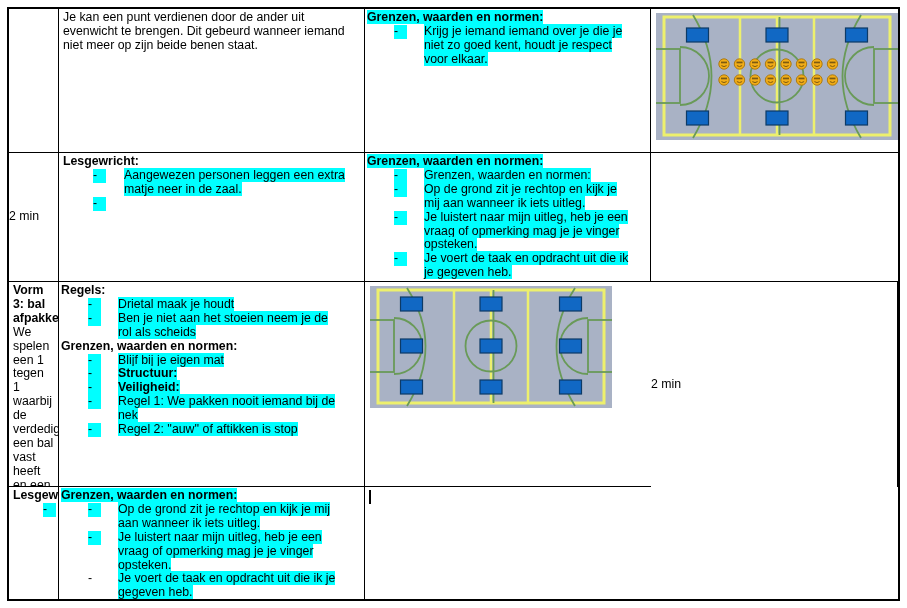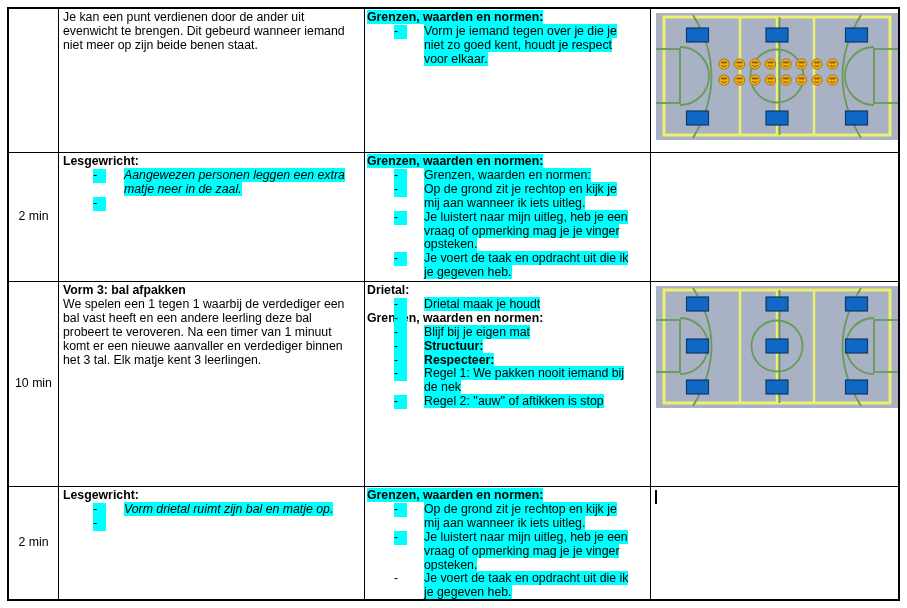--- a/index.html
+++ b/index.html
@@ -30,32 +30,32 @@
   }
   .cell{
     border-right:1.5px solid #000;
     border-bottom:1.5px solid #000;
     padding:2px 4px 1px 4px;
     overflow:hidden;
     position:relative;
   }
   .cell.lastcol{border-right:none;}
   .cell.lastrow{border-bottom:none;}
-  .timecell{display:flex;align-items:center;justify-content:center;padding:0;}
+  .timecell{display:flex;align-items:center;justify-content:flex-start;padding:0;}
   .valuescell{padding-left:2px;padding-right:20px;}
   .b{font-weight:bold;}
   .hl{background:var(--highlight);}
   p{margin:0;}
   ul.bullets{list-style:none;margin:0;padding:0;}
   ul.bullets li{position:relative;padding-left:57px;margin:0;}
   ul.bullets li .dash{
     position:absolute;left:27px;top:0;width:13px;
   }
   ul.bullets li .dash::before{content:"-";}
-  .col2 ul.bullets li{padding-left:61px;font-style:italic;}
+  .col2 ul.bullets li{padding-left:61px;}
   .col2 ul.bullets li .dash{left:30px;}
   .courtwrap{margin:2px 0 0 1px;font-size:0;}
   .caret{
     position:absolute;left:4px;top:3px;width:1.5px;height:14px;background:#000;
   }
   svg{display:block;}
   .court-bg{fill:var(--court-bg);}
   .yline{stroke:var(--court-yellow);fill:none;}
   .gline{stroke:var(--court-green);fill:none;stroke-width:1.8;}
   .mat{fill:var(--mat-blue);stroke:var(--mat-edge);stroke-width:1.2;}
@@ -70,21 +70,21 @@
 
   <div class="cell timecell"></div>
 
   <div class="cell col2">
     <p>Je kan een punt verdienen door de ander uit evenwicht te brengen. Dit gebeurd wanneer iemand niet meer op zijn beide benen staat.</p>
   </div>
 
   <div class="cell valuescell">
     <div><span class="b hl">Grenzen, waarden en normen:</span></div>
     <ul class="bullets">
-      <li><span class="dash hl"></span><span class="hl">Vorm je iemand tegen over je die je niet zo goed kent, houdt je respect voor elkaar.</span></li>
+      <li><span class="dash hl"></span><span class="hl">Krijg je iemand iemand over je die je niet zo goed kent, houdt je respect voor elkaar.</span></li>
     </ul>
   </div>
 
   <div class="cell lastcol">
     <div class="courtwrap">
       <svg width="242" height="127" viewBox="0 0 242 127">
         <defs>
           <g id="student">
             <circle r="5.2" class="smiley"></circle>
             <rect x="-3" y="-2.4" width="6" height="1.7" class="face"></rect>
@@ -154,40 +154,37 @@
     <ul class="bullets">
       <li><span class="dash hl"></span><span class="hl">Grenzen, waarden en normen:</span></li>
       <li><span class="dash hl"></span><span class="hl">Op de grond zit je rechtop en kijk je mij aan wanneer ik iets uitleg.</span></li>
       <li><span class="dash hl"></span><span class="hl">Je luistert naar mijn uitleg, heb je een vraag of opmerking mag je je vinger opsteken.</span></li>
       <li><span class="dash hl"></span><span class="hl">Je voert de taak en opdracht uit die ik je gegeven heb.</span></li>
     </ul>
   </div>
 
   <div class="cell lastcol"></div>
 
-  <div class="cell timecell">
-    <span>10 min</span>
-  </div>
 
   <div class="cell col2">
     <div class="b">Vorm 3: bal afpakken</div>
     <p>We spelen een 1 tegen 1 waarbij de verdediger een bal vast heeft en een andere leerling deze bal probeert te veroveren. Na een timer van 1 minuut komt er een nieuwe aanvaller en verdediger binnen het 3 tal. Elk matje kent 3 leerlingen.</p>
   </div>
 
   <div class="cell valuescell">
-    <div class="b">Drietal:</div>
+    <div class="b">Regels:</div>
     <ul class="bullets">
       <li><span class="dash hl"></span><span class="hl">Drietal maak je houdt</span></li>
-      <li><span class="dash hl"></span></li>
+      <li><span class="dash hl"></span><span class="hl">Ben je niet aan het stoeien neem je de rol als scheids</span></li>
     </ul>
     <div class="b">Grenzen, waarden en normen:</div>
     <ul class="bullets">
       <li><span class="dash hl"></span><span class="hl">Blijf bij je eigen mat</span></li>
       <li><span class="dash hl"></span><span class="hl b">Structuur:</span></li>
-      <li><span class="dash hl"></span><span class="hl b">Respecteer:</span></li>
+      <li><span class="dash hl"></span><span class="hl b">Veiligheid:</span></li>
       <li><span class="dash hl"></span><span class="hl">Regel 1: We pakken nooit iemand bij de nek</span></li>
       <li><span class="dash hl"></span><span class="hl">Regel 2: ''auw'' of aftikken is stop</span></li>
     </ul>
   </div>
 
   <div class="cell lastcol">
     <div class="courtwrap">
       <svg width="242" height="122" viewBox="0 0 242 122">
         <rect x="0" y="0" width="242" height="122" class="court-bg"></rect>
         <rect x="8" y="4" width="226" height="113" class="yline" stroke-width="3"></rect>

